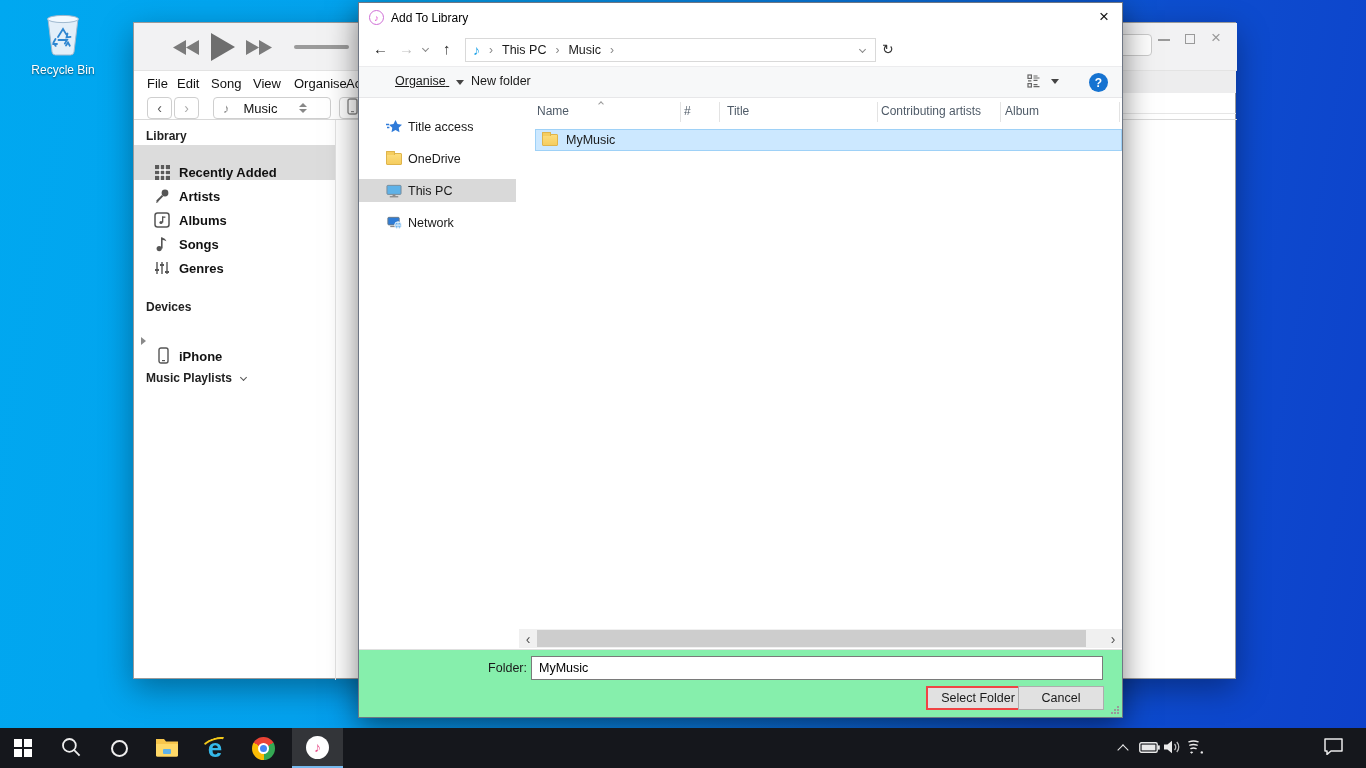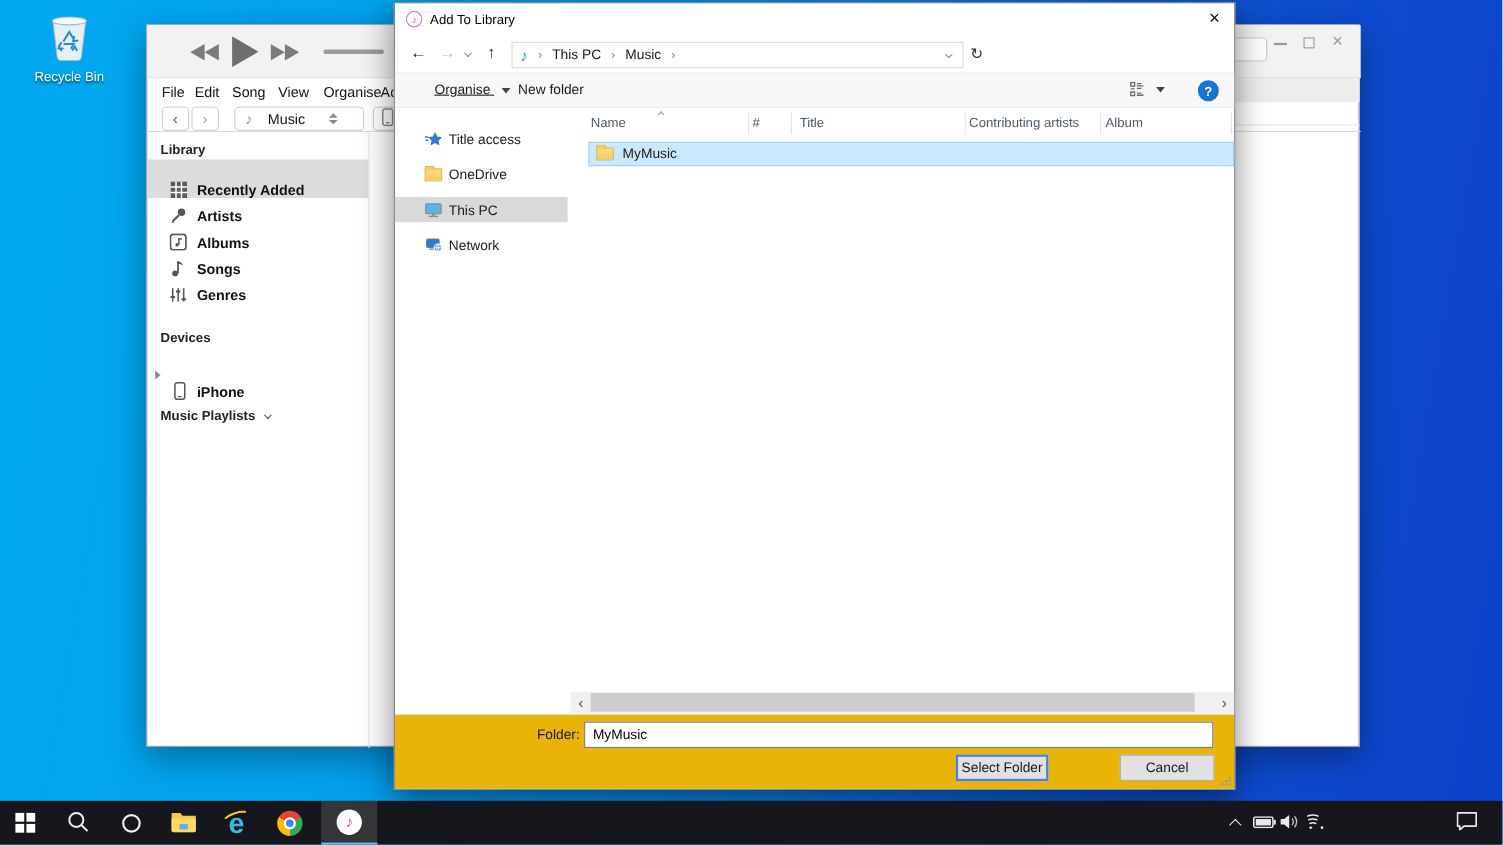--- a/index.html
+++ b/index.html
@@ -54,21 +54,21 @@
   .file-row { left:176px; top:126px; width:587px; height:22px; background:#cce8ff; border:1px solid #9ed1f7;
     display:flex; align-items:center; }
   .folder-ic { width:16px; height:12px; background:linear-gradient(#fddd7c,#f5cd5f); border:1px solid #dfb44b;
     border-radius:1px; position:relative; }
   .folder-ic::before { content:""; position:absolute; top:-3px; left:-1px; width:7px; height:3px;
     background:#f5cd5f; border:1px solid #dfb44b; border-bottom:none; border-radius:1px 1px 0 0; }
   .hscroll { left:160px; top:626px; width:603px; height:19px; background:#f0f0f0; }
   .hthumb { position:absolute; left:18px; top:1px; width:549px; height:17px; background:#cdcdcd; }
   .harrow { position:absolute; top:0; width:18px; height:19px; display:flex; align-items:center; justify-content:center;
     color:#505050; font-size:14px; }
-  .footer { left:0; top:646px; width:763px; height:68px; background:#eab308; border-top:1px solid #dfdfdf;padding-left:48px; }
+  .footer { left:0; top:646px; width:763px; height:68px; background:#86efac; border-top:1px solid #dfdfdf;padding-left:48px; }
   .footer input { position:absolute; left:172px; top:6px; width:572px; height:24px; border:1px solid #7a7a7a;
     padding:0 7px; font-size:12.5px; font-family:"Liberation Sans","DejaVu Sans",sans-serif; }
   .btn { position:absolute; top:36px; height:24px; background:#e1e1e1; font-size:12.5px;
     display:flex; align-items:center; justify-content:center; }
   .grip { position:absolute; right:3px; bottom:3px; width:9px; height:9px;
     background:radial-gradient(circle at 2px 8px,#999 1px,transparent 1.2px),
                radial-gradient(circle at 5px 5px,#999 1px,transparent 1.2px),
                radial-gradient(circle at 8px 2px,#999 1px,transparent 1.2px),
                radial-gradient(circle at 5px 8px,#999 1px,transparent 1.2px),
                radial-gradient(circle at 8px 5px,#999 1px,transparent 1.2px),
@@ -331,21 +331,21 @@
 
     <div class="abs hscroll">
       <span class="harrow" style="left:0;">‹</span>
       <div class="hthumb"></div>
       <span class="harrow" style="right:0;">›</span>
     </div>
 
     <div class="abs footer">
       <span class="abs" style="left:120px;top:11px;width:48px;text-align:right;font-size:12.5px;">Folder:</span>
       <input value="MyMusic" style="">
-      <div class="btn" style="left:510px;width:84px;border:2px solid #3b82f6;">Select Folder</div>
+      <div class="btn" style="left:567px;width:104px;border:2px solid #ef4444;">Select Folder</div>
       <div class="btn" style="left:659px;width:86px;border:1px solid #adadad;">Cancel</div>
       <div class="grip"></div>
     </div>
   </div>
 
   <div class="abs" id="taskbar">
     <div class="tb-btn" style="left:0;">
       <span class="start-grid">
           <div></div>
           <div></div>

